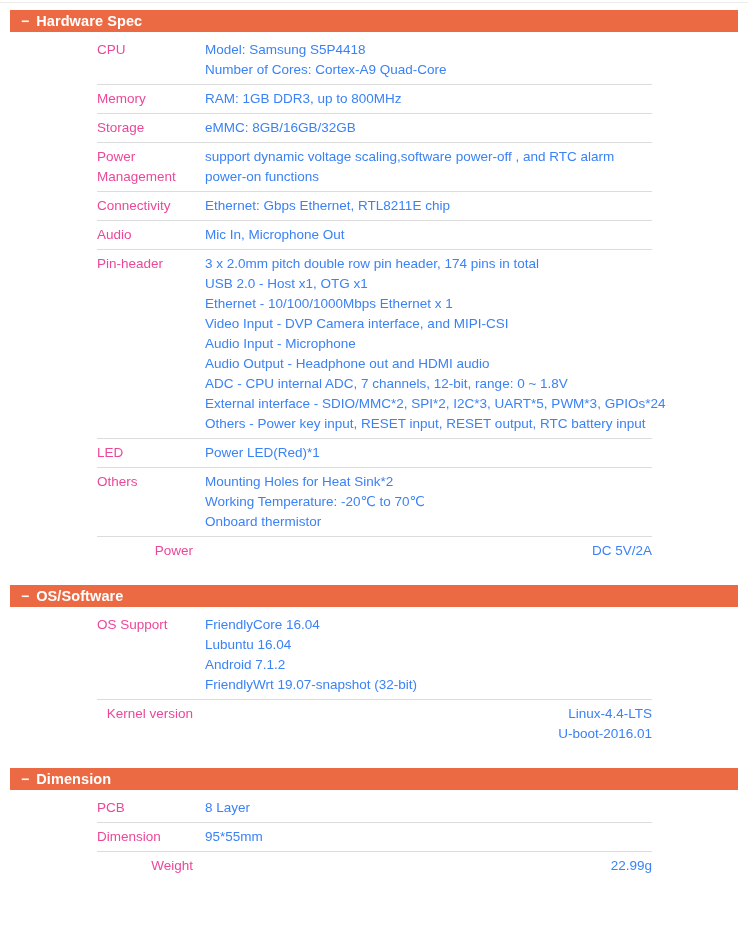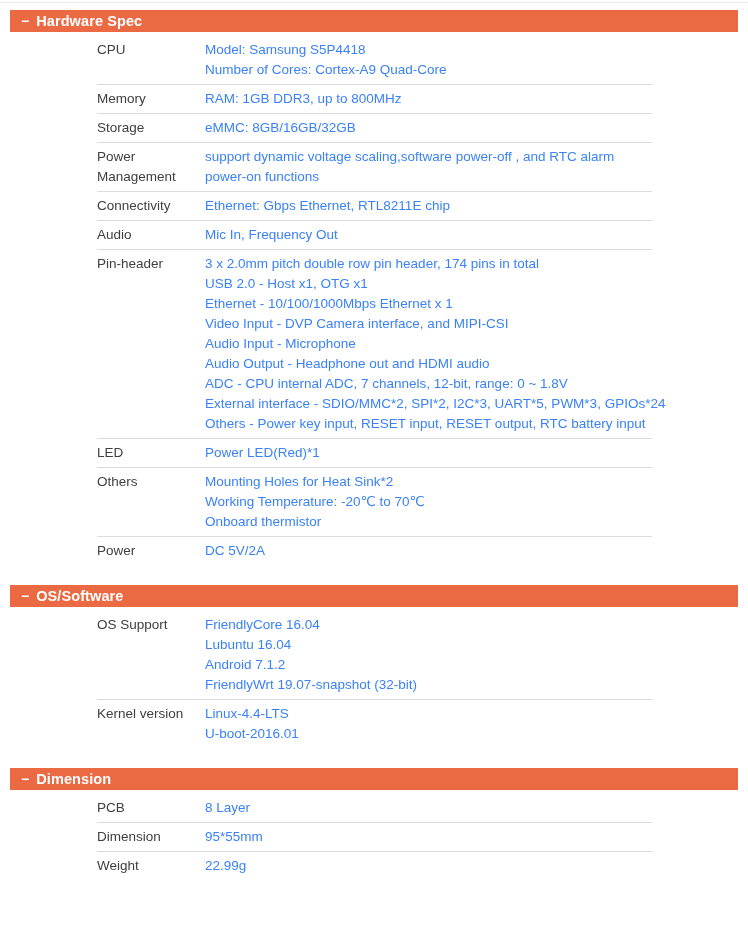--- a/index.html
+++ b/index.html
@@ -55,27 +55,28 @@
     width: 555px;
   }
   .spec-row {
     display: flex;
     align-items: flex-start;
     padding: 4px 0;
     border-bottom: 1px solid #dcdcdc;
   }
   .spec-row:last-child {
     border-bottom: none;
+    text-align: right;
   }
   .spec-label {
     flex: 0 0 108px;
     width: 108px;
     font-size: 13.5px;
     line-height: 20px;
-    color: #404040;
+    color: #ec4899;
     padding-right: 12px;
     box-sizing: border-box;
   }
   .spec-value {
     flex: 1 1 auto;
     min-width: 0;
   }
   .spec-line {
     font-size: 13.5px;
     line-height: 20px;
@@ -124,21 +125,21 @@
         </div>
         <div class="spec-row">
           <div class="spec-label">Connectivity</div>
           <div class="spec-value">
             <div class="spec-line">Ethernet: Gbps Ethernet, RTL8211E chip</div>
           </div>
         </div>
         <div class="spec-row">
           <div class="spec-label">Audio</div>
           <div class="spec-value">
-            <div class="spec-line">Mic In, Frequency Out</div>
+            <div class="spec-line">Mic In, Microphone Out</div>
           </div>
         </div>
         <div class="spec-row">
           <div class="spec-label">Pin-header</div>
           <div class="spec-value">
             <div class="spec-line">3 x 2.0mm pitch double row pin header, 174 pins in total</div>
             <div class="spec-line">USB 2.0 - Host x1, OTG x1</div>
             <div class="spec-line">Ethernet - 10/100/1000Mbps Ethernet x 1</div>
             <div class="spec-line">Video Input - DVP Camera interface, and MIPI-CSI</div>
             <div class="spec-line">Audio Input - Microphone</div>

